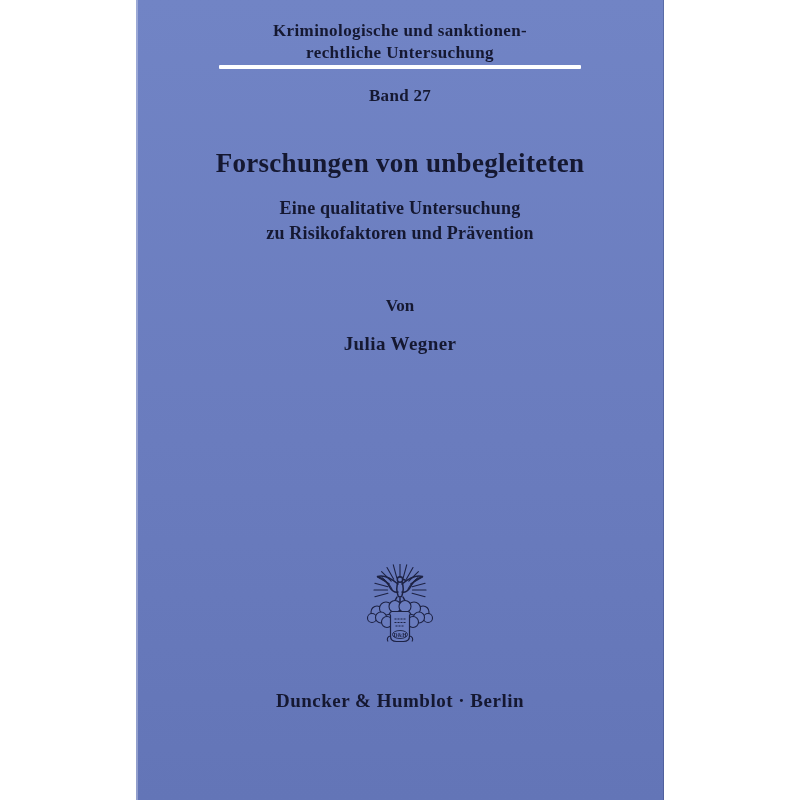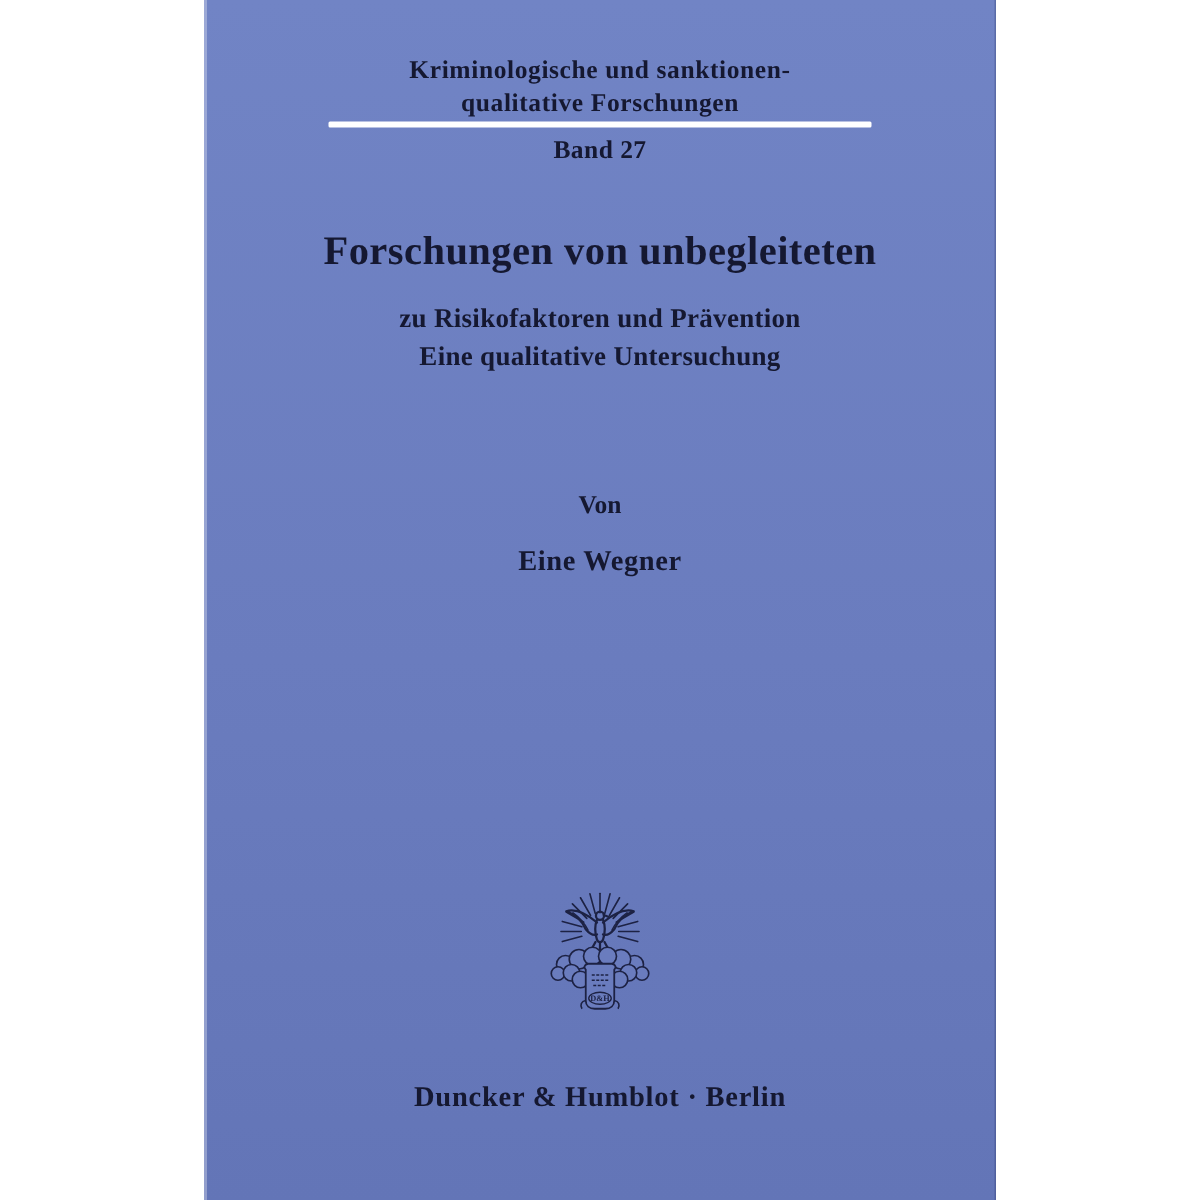--- a/index.html
+++ b/index.html
@@ -19,56 +19,56 @@
     height: 800px;
     background: linear-gradient(180deg, #7184c5 0%, #6a7cbe 55%, #6375b7 100%);
     box-shadow: inset 2px 0 0 rgba(255,255,255,0.30), inset -1px 0 0 rgba(25,35,80,0.25);
     display: flex;
     flex-direction: column;
     align-items: center;
     text-align: center;
     color: #151831;
   }
   .series {
-    margin-top: 36px;
+    margin-top: 20px;
     font-size: 17px;
     font-weight: bold;
     line-height: 22px;
     letter-spacing: 0.4px;
   }
   .rule {
     margin-top: 1px;
     width: 362px;
     height: 4px;
     background: #ffffff;
     border-radius: 1px;
   }
   .band {
-    margin-top: 4px;
+    margin-top: 16px;
     font-size: 17px;
     font-weight: bold;
     line-height: 22px;
     letter-spacing: 0.3px;
   }
   .title {
     margin-top: 41px;
     font-size: 27px;
     font-weight: bold;
     line-height: 31px;
     letter-spacing: 0.3px;
   }
   .subtitle {
     margin-top: 17px;
     font-size: 18px;
     font-weight: bold;
     line-height: 25px;
     letter-spacing: 0.2px;
   }
   .byline {
-    margin-top: 76px;
+    margin-top: 49px;
     font-size: 17px;
     font-weight: bold;
     line-height: 22px;
   }
   .author {
     margin-top: 15px;
     font-size: 19px;
     font-weight: bold;
     line-height: 24px;
     letter-spacing: 0.4px;
@@ -95,39 +95,39 @@
   }
 </style>
 </head>
 <body>
 
 <div class="page">
   <div class="cover">
 
     <div class="series">
       <div>Kriminologische und sanktionen-</div>
-      <div>qualitative Forschungen</div>
+      <div>rechtliche Untersuchung</div>
     </div>
 
     <div class="rule"></div>
 
     <div class="band">Band 27</div>
 
     <div class="title">
       <div>Forschungen von unbegleiteten</div>
     </div>
 
     <div class="subtitle">
+      <div>Eine qualitative Untersuchung</div>
       <div>zu Risikofaktoren und Prävention</div>
-      <div>Eine qualitative Untersuchung</div>
     </div>
 
     <div class="byline">Von</div>
 
-    <div class="author">Eine Wegner</div>
+    <div class="author">Julia Wegner</div>
 
     <div class="logo">
       <svg width="76" height="84" viewBox="0 0 76 84">
 
         <g class="emblem-stroke" stroke-width="1.1" stroke-linecap="round">
           <line x1="50.5" y1="26" x2="64" y2="26"></line>
           <line x1="50.1" y1="22.8" x2="63.1" y2="19.3"></line>
           <line x1="48.8" y1="19.8" x2="60.5" y2="13.0"></line>
           <line x1="46.8" y1="17.2" x2="56.4" y2="7.6"></line>
           <line x1="44.3" y1="15.2" x2="51.0" y2="3.5"></line>

